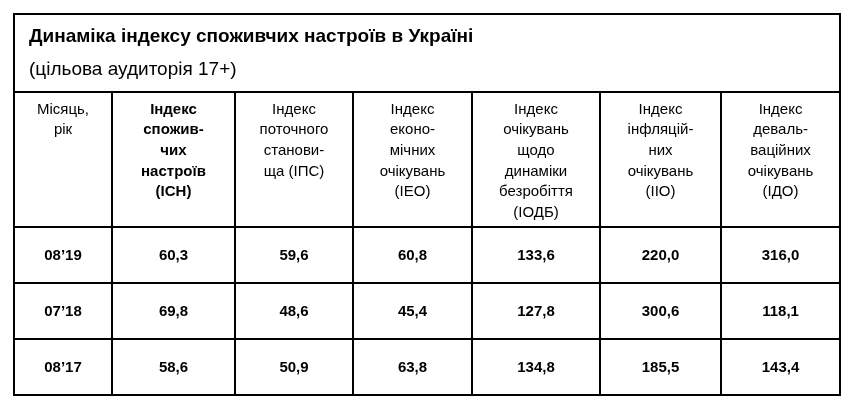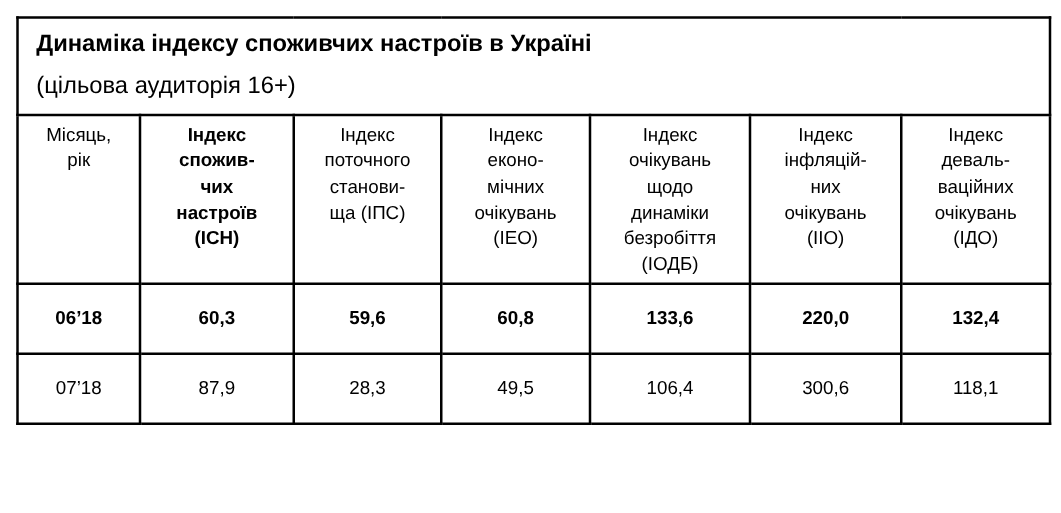--- a/index.html
+++ b/index.html
@@ -56,21 +56,21 @@
     line-height: 1.38;
     white-space: pre-line;
     box-sizing: border-box;
   }
   .hdr.bold { font-weight: bold; }
   .data-row td {
     font-size: 15px;
     text-align: center;
     vertical-align: middle;
     height: 52px;
-    font-weight: normal;
+    font-weight: bold;
   }
   .data-row.bold-row td { font-weight: bold; }
 </style>
 </head>
 <body>
 
 <div class="page">
   <table class="cs-table">
     <colgroup>
       <col style="width:98px">
@@ -78,21 +78,21 @@
       <col style="width:118px">
       <col style="width:119px">
       <col style="width:128px">
       <col style="width:121px">
       <col style="width:119px">
     </colgroup>
     <tbody>
       <tr>
         <td class="title-cell" colspan="7">
           <div class="title-line">Динаміка індексу споживчих настроїв в Україні</div>
-          <div class="subtitle-line">(цільова аудиторія 16+)</div>
+          <div class="subtitle-line">(цільова аудиторія 17+)</div>
         </td>
       </tr>
       <tr>
         <th class="hdr">Місяць,
 рік</th>
         <th class="hdr bold">Індекс
 спожив-
 чих
 настроїв
 (ІСН)</th>
@@ -116,32 +116,41 @@
 них
 очікувань
 (ІІО)</th>
         <th class="hdr">Індекс
 деваль-
 ваційних
 очікувань
 (ІДО)</th>
       </tr>
       <tr class="data-row bold-row">
-        <td>06’18</td>
+        <td>08’19</td>
         <td>60,3</td>
         <td>59,6</td>
         <td>60,8</td>
         <td>133,6</td>
         <td>220,0</td>
-        <td>132,4</td>
+        <td>316,0</td>
       </tr>
       <tr class="data-row">
         <td>07’18</td>
-        <td>87,9</td>
-        <td>28,3</td>
-        <td>49,5</td>
-        <td>106,4</td>
+        <td>69,8</td>
+        <td>48,6</td>
+        <td>45,4</td>
+        <td>127,8</td>
         <td>300,6</td>
         <td>118,1</td>
+      </tr>
+      <tr class="data-row">
+        <td>08’17</td>
+        <td>58,6</td>
+        <td>50,9</td>
+        <td>63,8</td>
+        <td>134,8</td>
+        <td>185,5</td>
+        <td>143,4</td>
       </tr>
     </tbody>
   </table>
 </div>
 
 </body></html>

